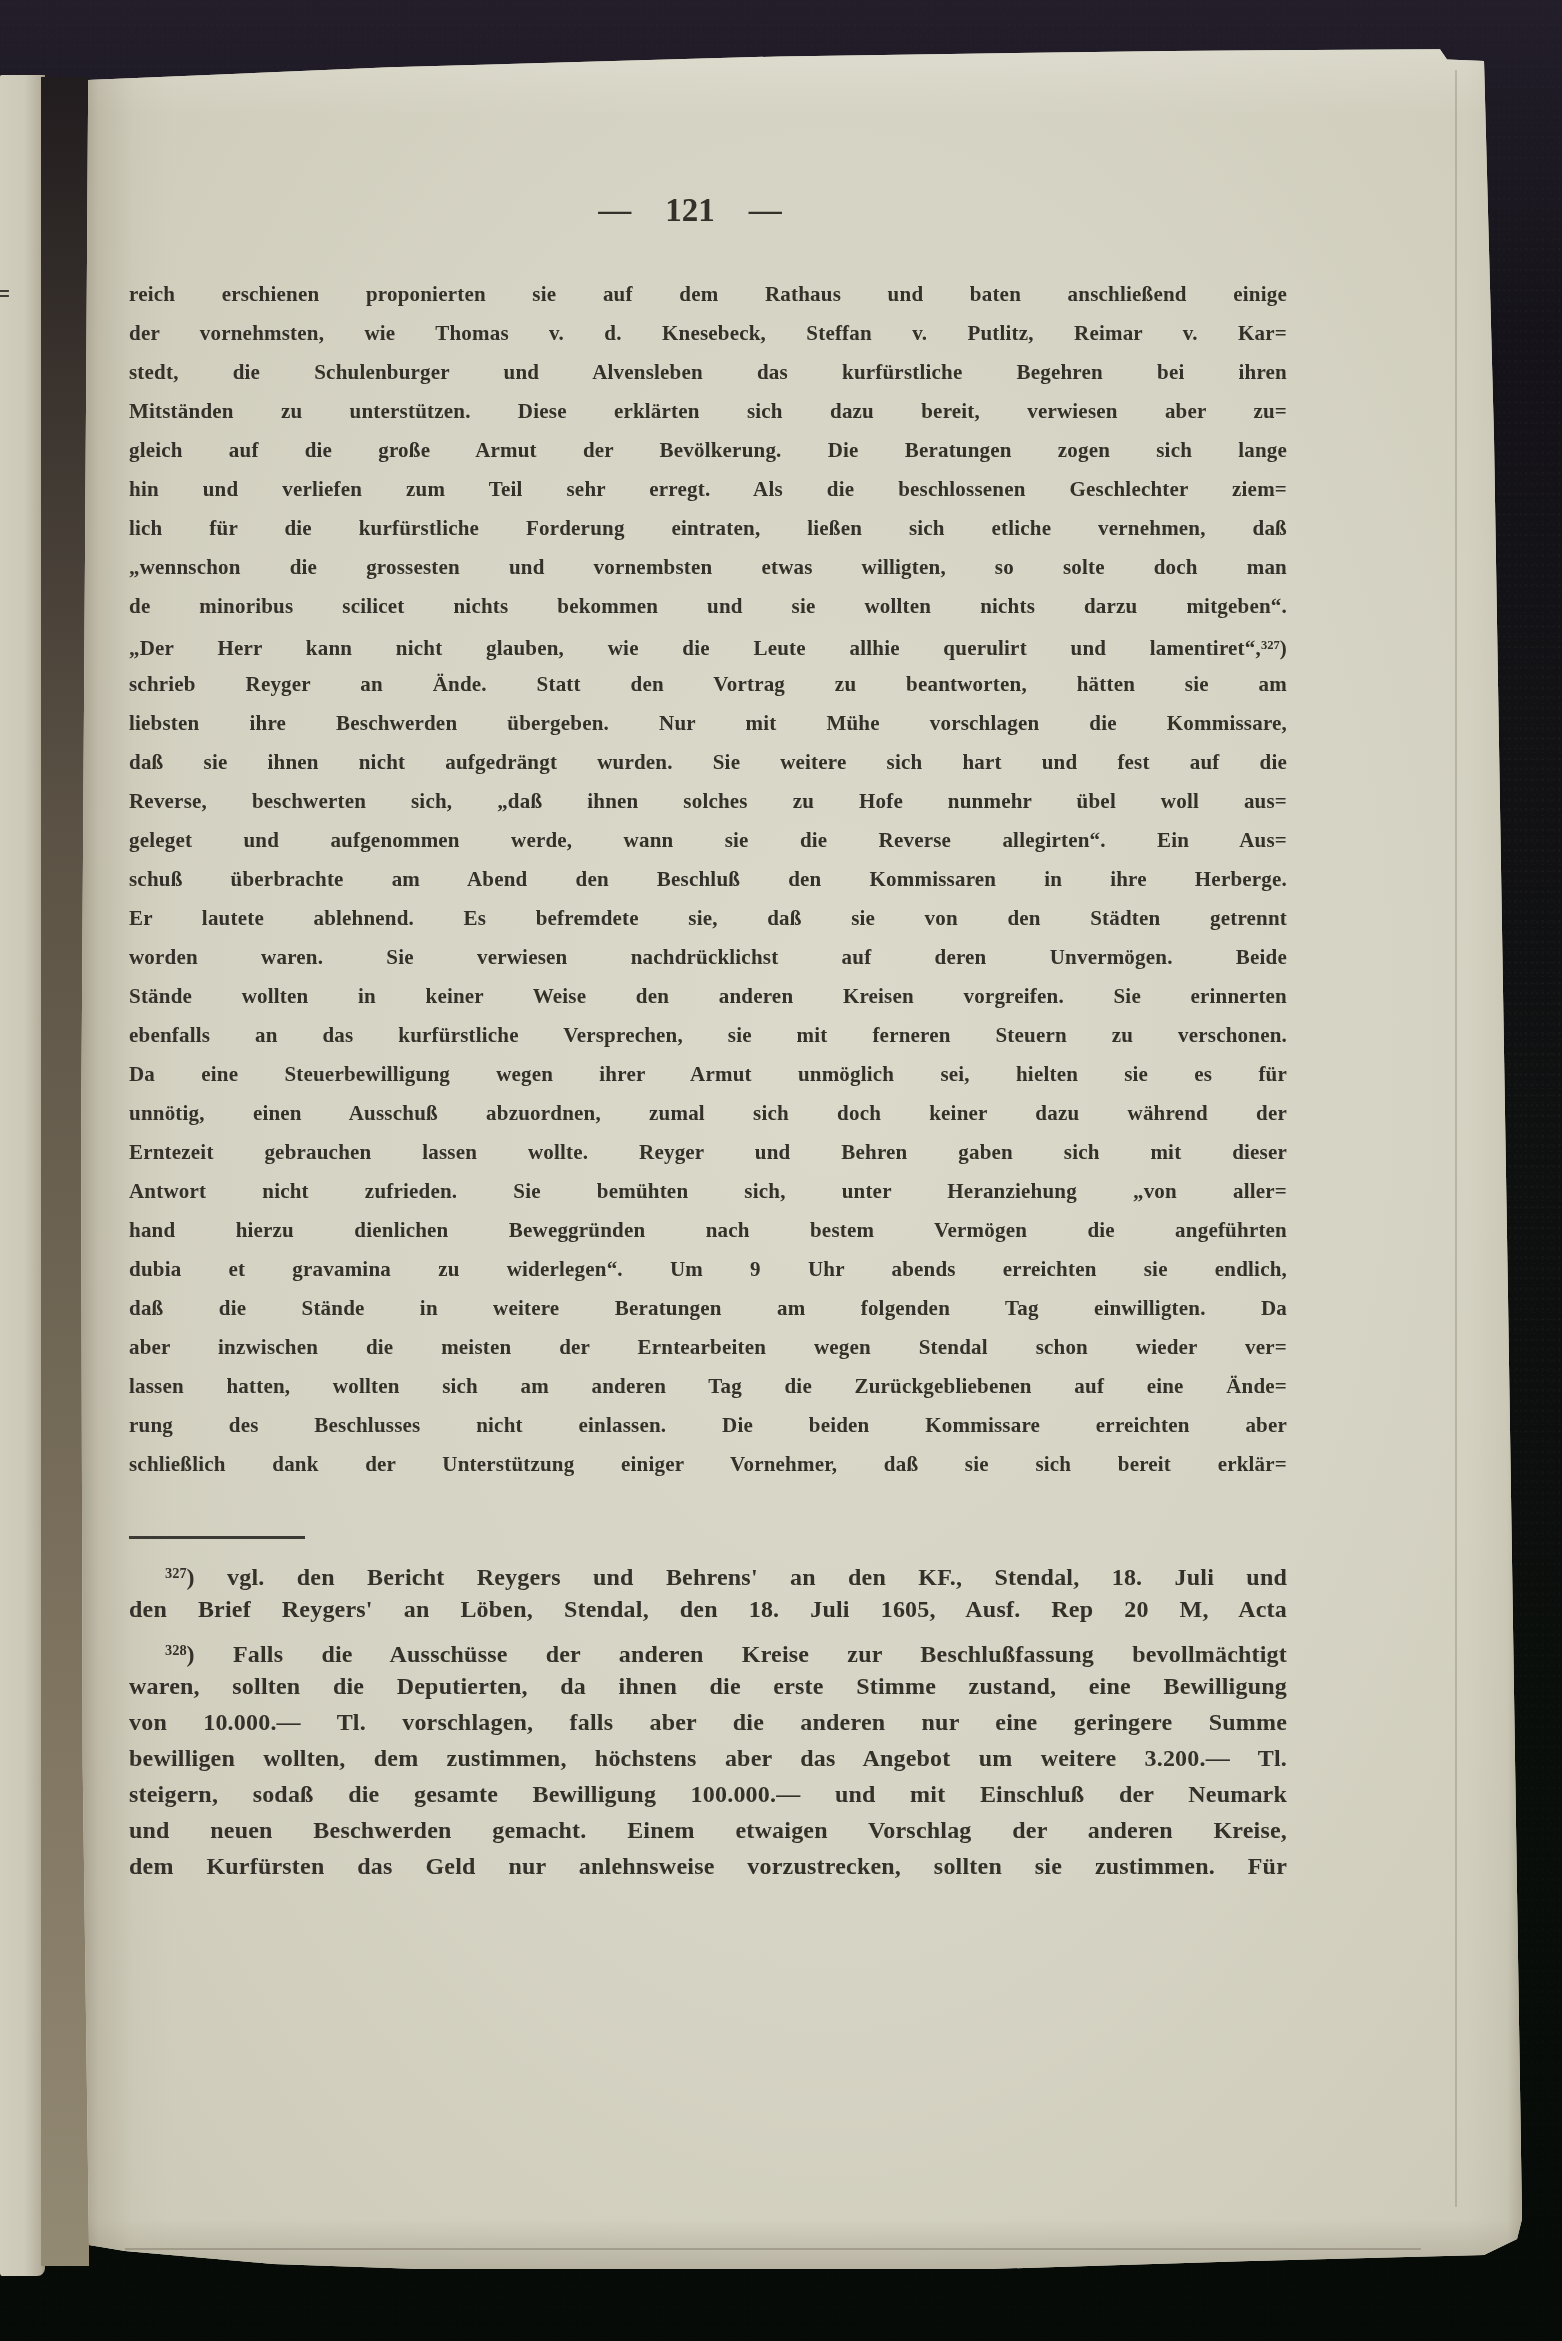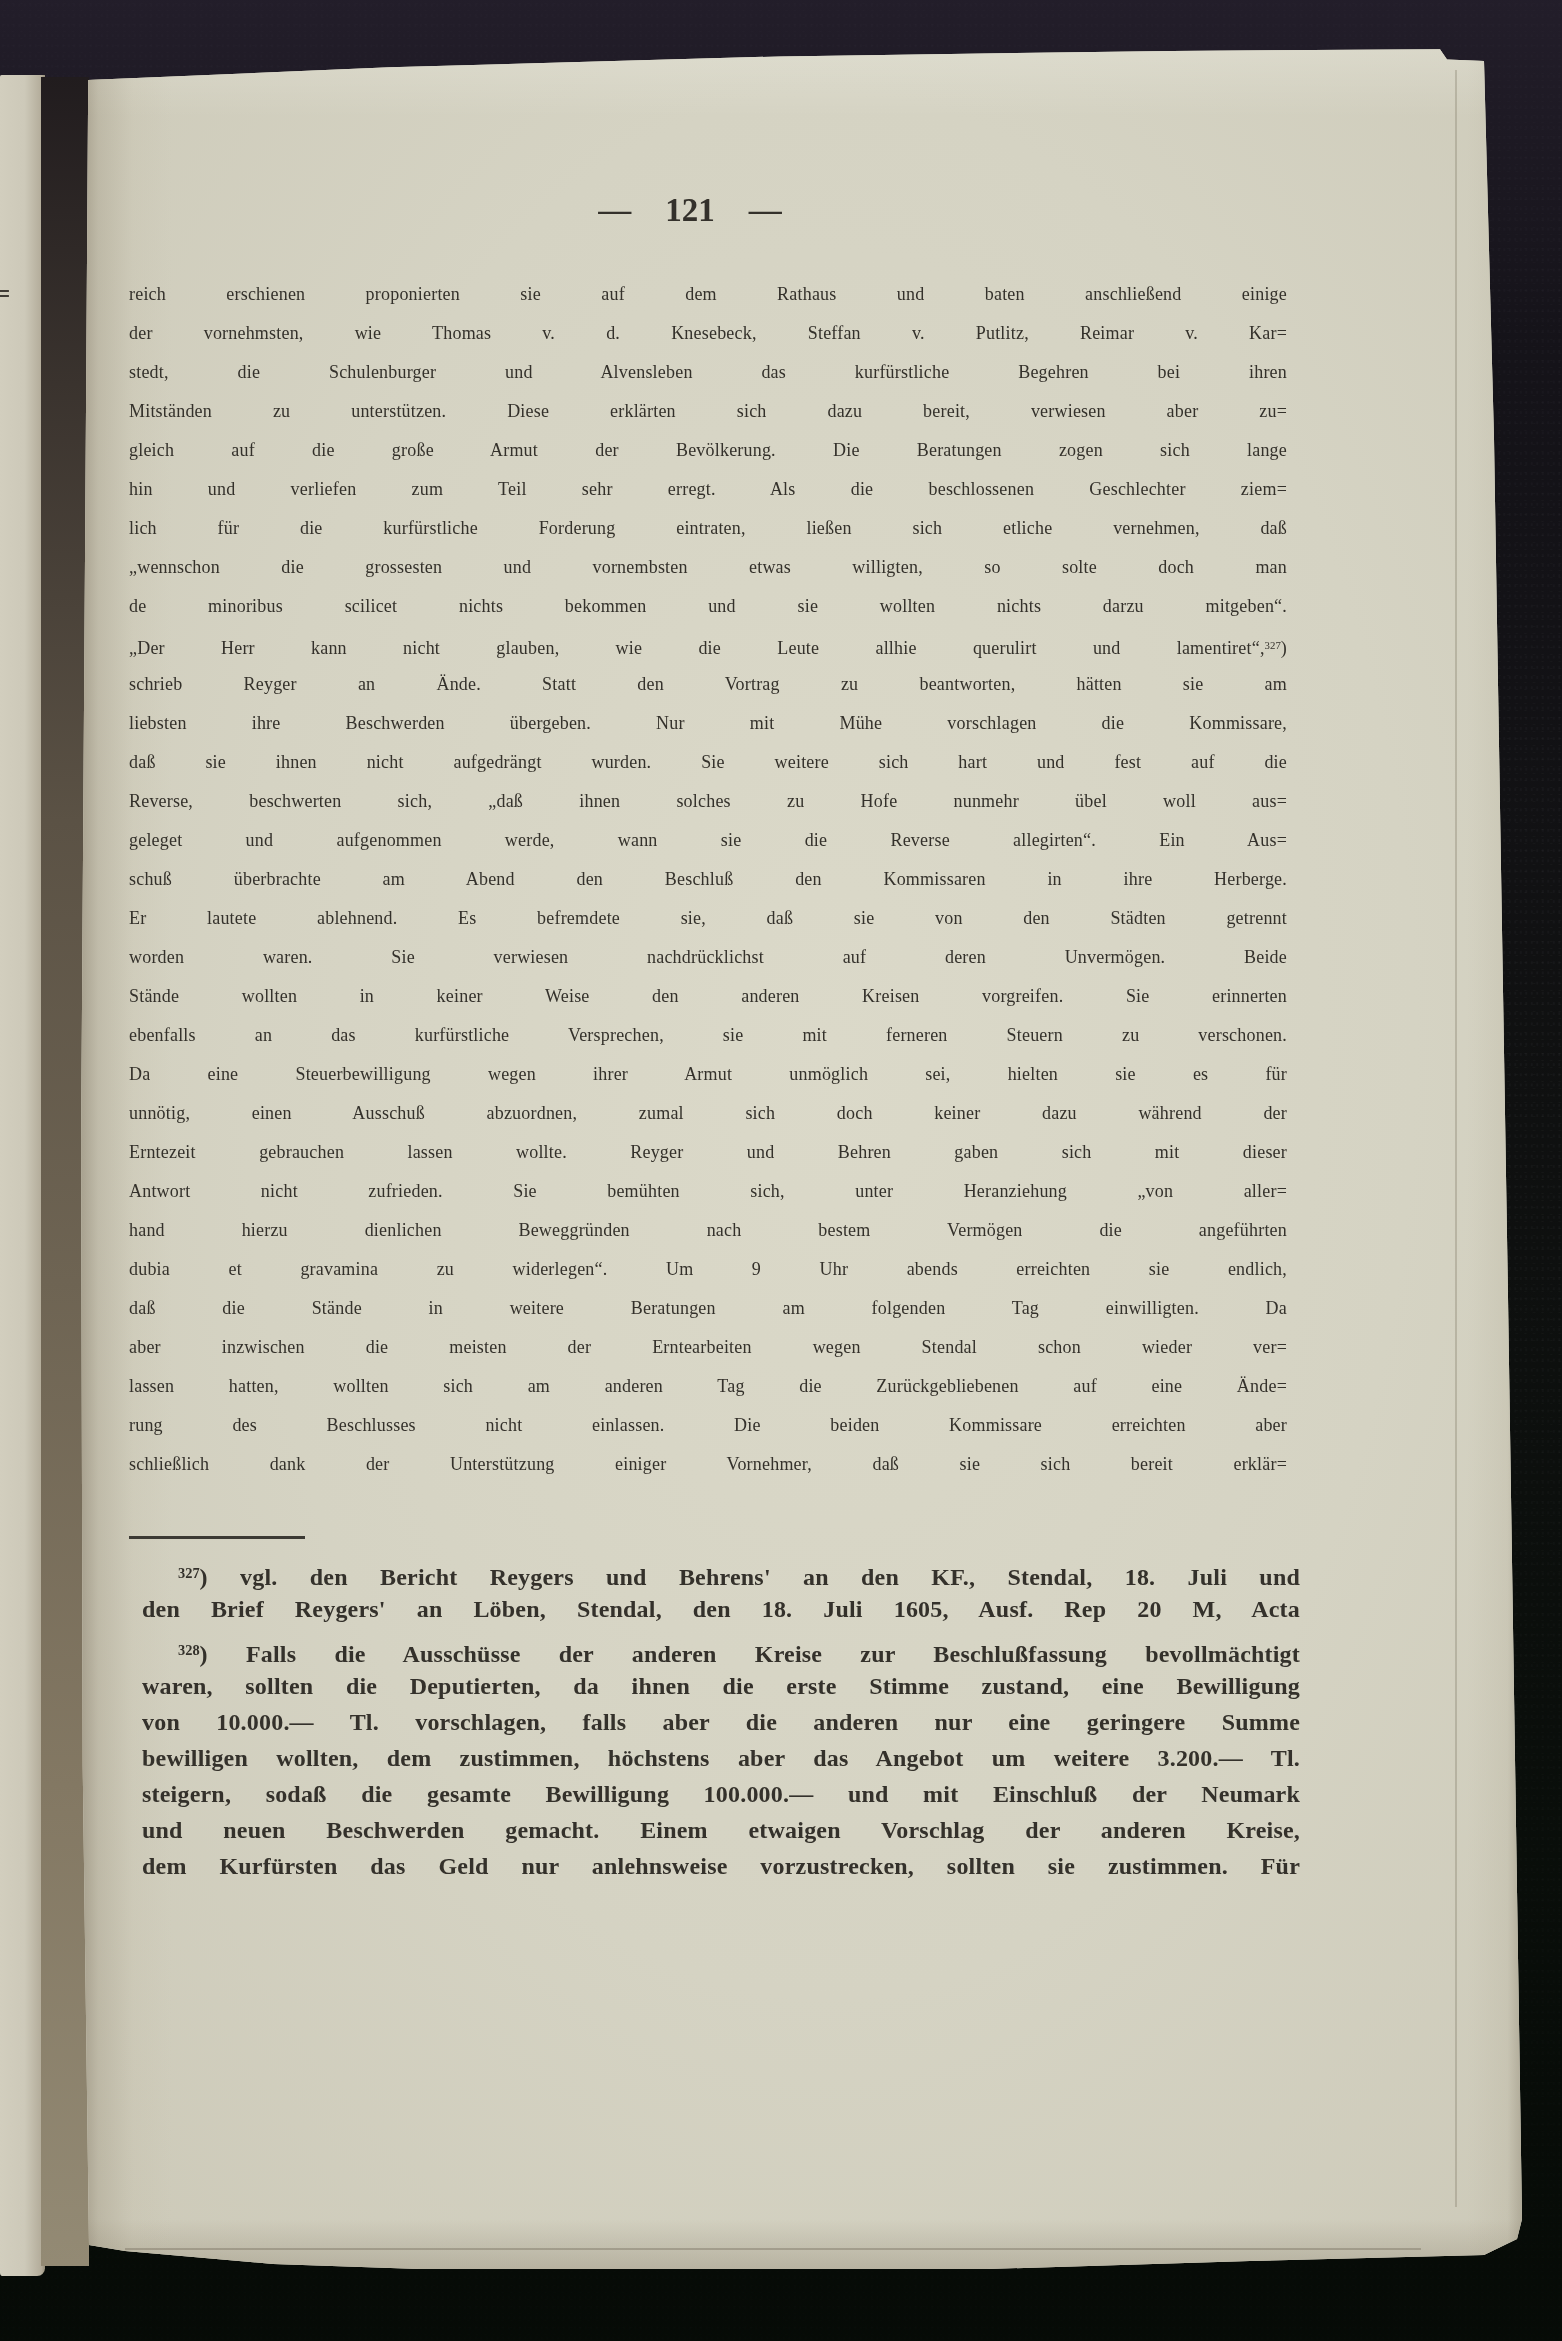--- a/index.html
+++ b/index.html
@@ -71,32 +71,32 @@
     position:absolute;left:129px;top:192px;width:1122px;z-index:5;
     display:flex;justify-content:center;align-items:center;gap:34px;
     font-size:33px;line-height:37px;font-weight:600;color:var(--ink);
   }
   
   .body-lines{
     position:absolute;left:129px;top:275px;width:1158px;z-index:5;
   }
   .b-line{
     height:39px;line-height:39px;
-    font-size:18px;font-weight:400;color:var(--ink);
+    font-size:21px;font-weight:700;color:var(--ink);
     text-align:justify;text-align-last:justify;
     letter-spacing:0.2px;white-space:nowrap;
   }
   
   .fn-rule{
     position:absolute;left:129px;top:1536px;width:176px;height:3.1px;z-index:5;
     background:#3c3a34;
   }
   
   .footnotes{
-    position:absolute;left:142px;top:1555px;width:1158px;z-index:5;
+    position:absolute;left:129px;top:1555px;width:1158px;z-index:5;
   }
   .footnote{margin-bottom:4.7px;}
   .fn-line{
     height:36px;line-height:36px;
     font-size:24px;font-weight:700;color:var(--ink);
     text-align:justify;text-align-last:justify;
     letter-spacing:0.2px;white-space:nowrap;
   }
   .fn-first{text-indent:36px;}
   .fn-last-short{text-align-last:left;}

